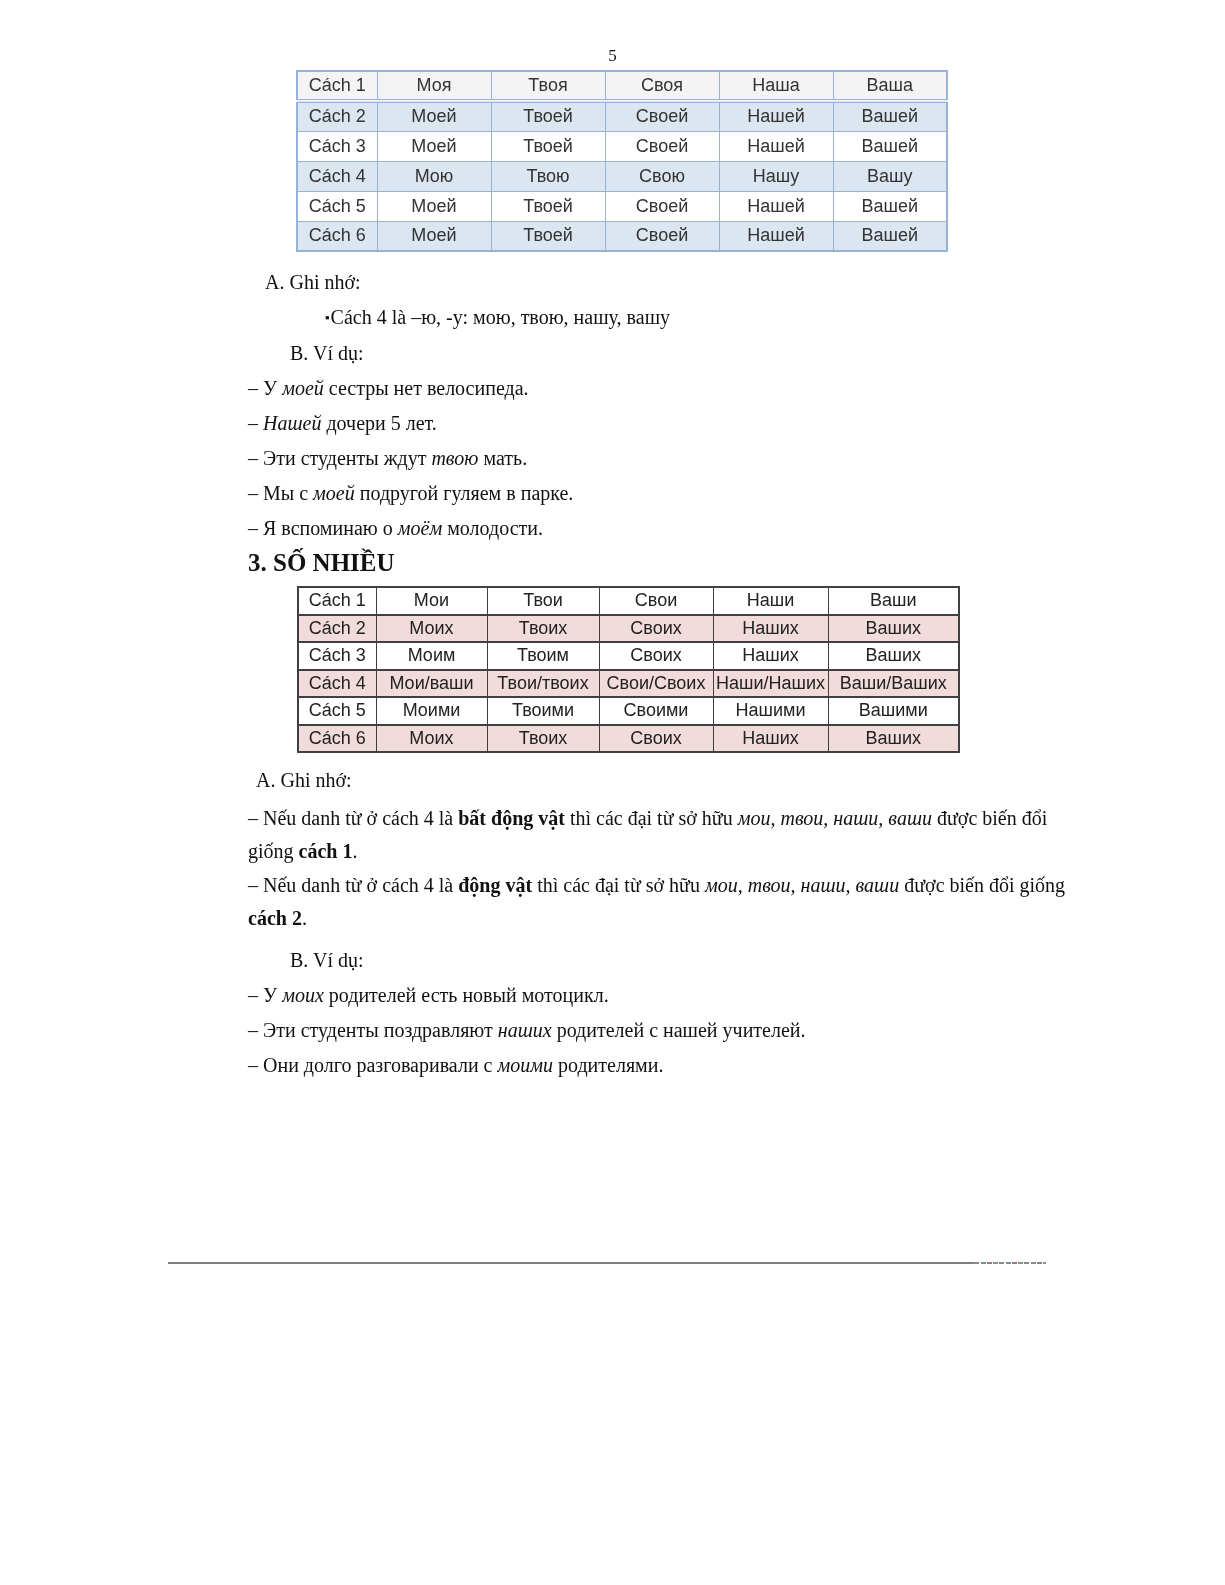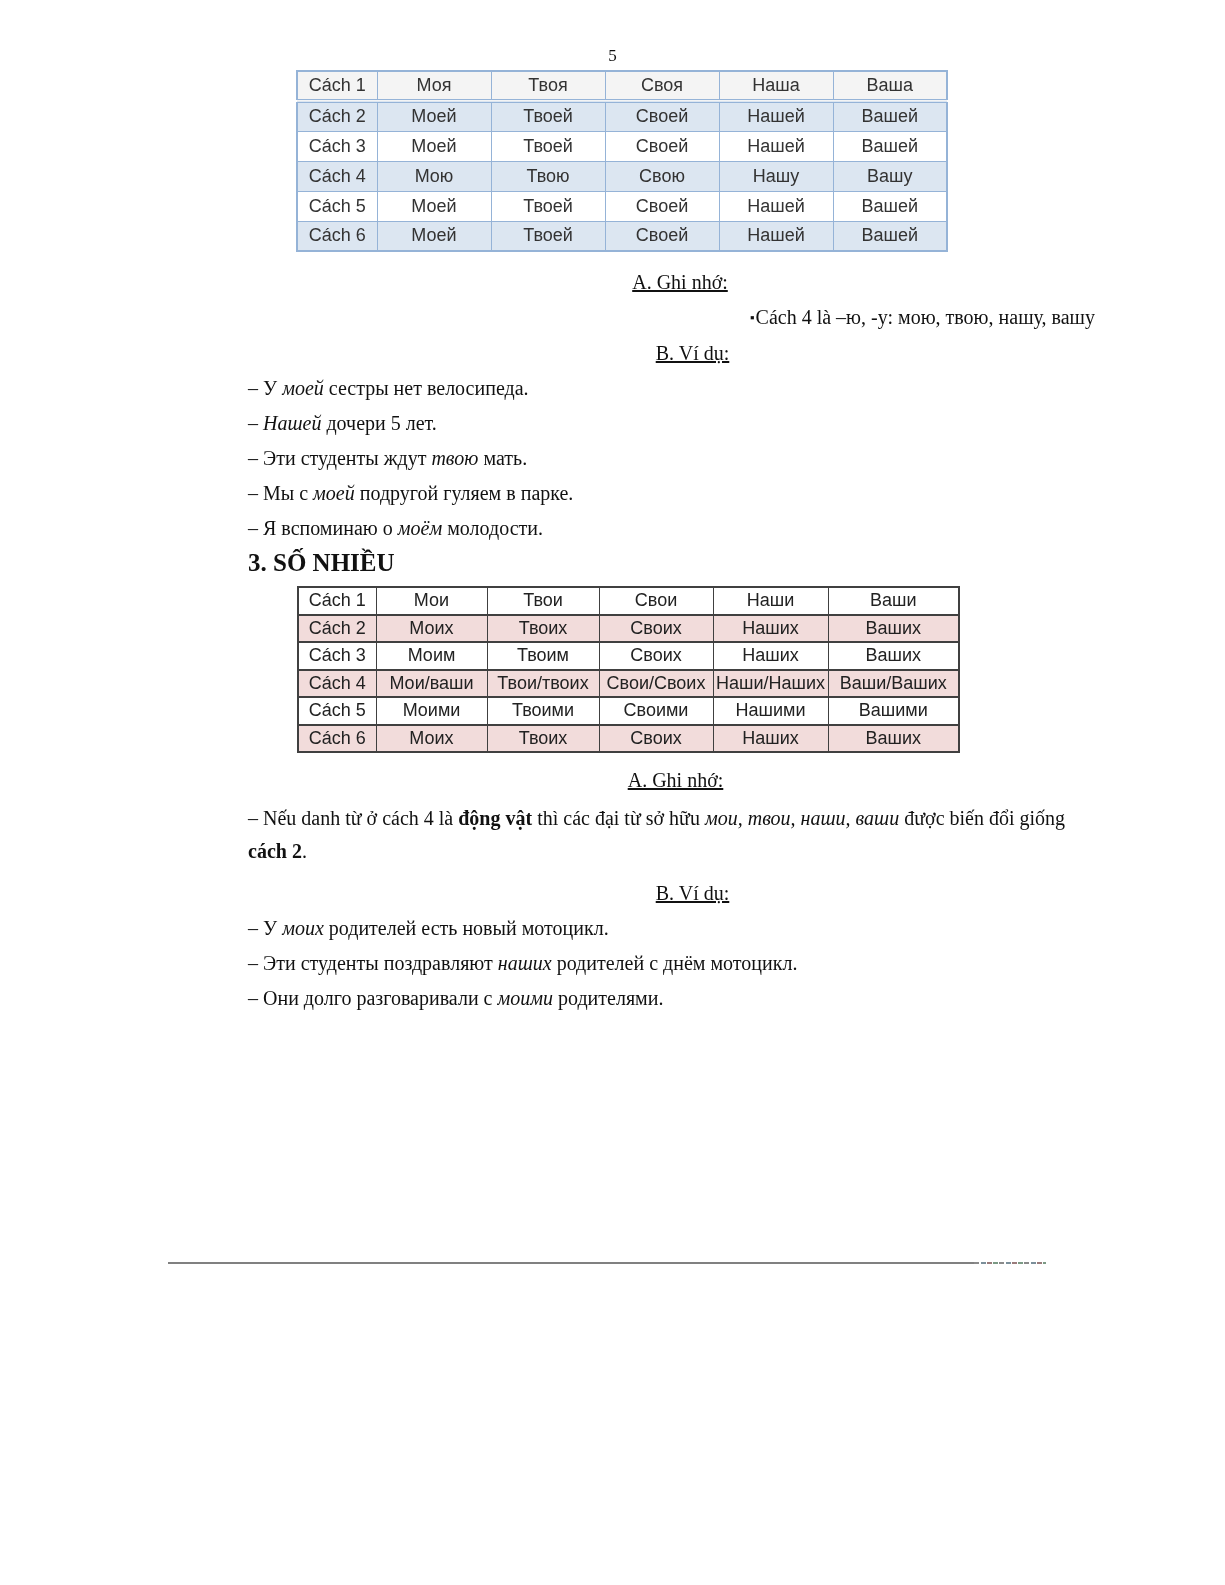--- a/index.html
+++ b/index.html
@@ -70,25 +70,25 @@
   
   .content{
     margin-left:248px;
     margin-right:130px;
     font-size:20px;
   }
   .content p{
     line-height:26px;
     margin:0 0 9px 0;
   }
-  .underline{text-decoration:underline;text-align:center;}
+  .underline{}
   .ghi-nho{margin-left:17px !important;}
   .ghi-nho-2{margin-left:8px !important;}
   .vi-du{margin-left:42px !important;}
-  .bullet-line{margin-left:77px !important;text-align:right;}
+  .bullet-line{margin-left:77px !important;}
   .bullet{
     font-size:13px;
     vertical-align:2px;
     margin-right:1px;
   }
   .wrap{line-height:33px !important;margin-bottom:1px !important;}
   .heading-plural{
     font-weight:bold;
     font-size:25px;
     margin:3px 0 10px 0 !important;
@@ -251,24 +251,25 @@
           <td>Твоих</td>
           <td>Своих</td>
           <td>Наших</td>
           <td>Ваших</td>
         </tr>
       </tbody>
   </table>
 
   <div class="content">
     <p class="ghi-nho-2 underline">A. Ghi nhớ:</p>
+    <p class="wrap"><span>– Nếu danh từ ở cách 4 là </span><span class="bd">bất động vật</span><span> thì các đại từ sở hữu </span><span class="it">мои, твои, наши, ваши</span><span> được biến đổi giống </span><span class="bd">cách 1</span><span>.</span></p>
     <p class="wrap"><span>– Nếu danh từ ở cách 4 là </span><span class="bd">động vật</span><span> thì các đại từ sở hữu </span><span class="it">мои, твои, наши, ваши</span><span> được biến đổi giống </span><span class="bd">cách 2</span><span>.</span></p>
     <p class="vi-du underline" style="margin-top:12px">B. Ví dụ:</p>
     <p class="line"><span>– У </span><span class="it">моих</span><span> родителей есть новый мотоцикл.</span></p>
-    <p class="line"><span>– Эти студенты поздравляют </span><span class="it">наших</span><span> родителей с днём мотоцикл.</span></p>
+    <p class="line"><span>– Эти студенты поздравляют </span><span class="it">наших</span><span> родителей с нашей учителей.</span></p>
     <p class="line"><span>– Они долго разговаривали с </span><span class="it">моими</span><span> родителями.</span></p>
   </div>
 
   <div class="divider">
     <div class="divider-line"></div>
     <div class="divider-tail"></div>
   </div>
 
 </div>
 

